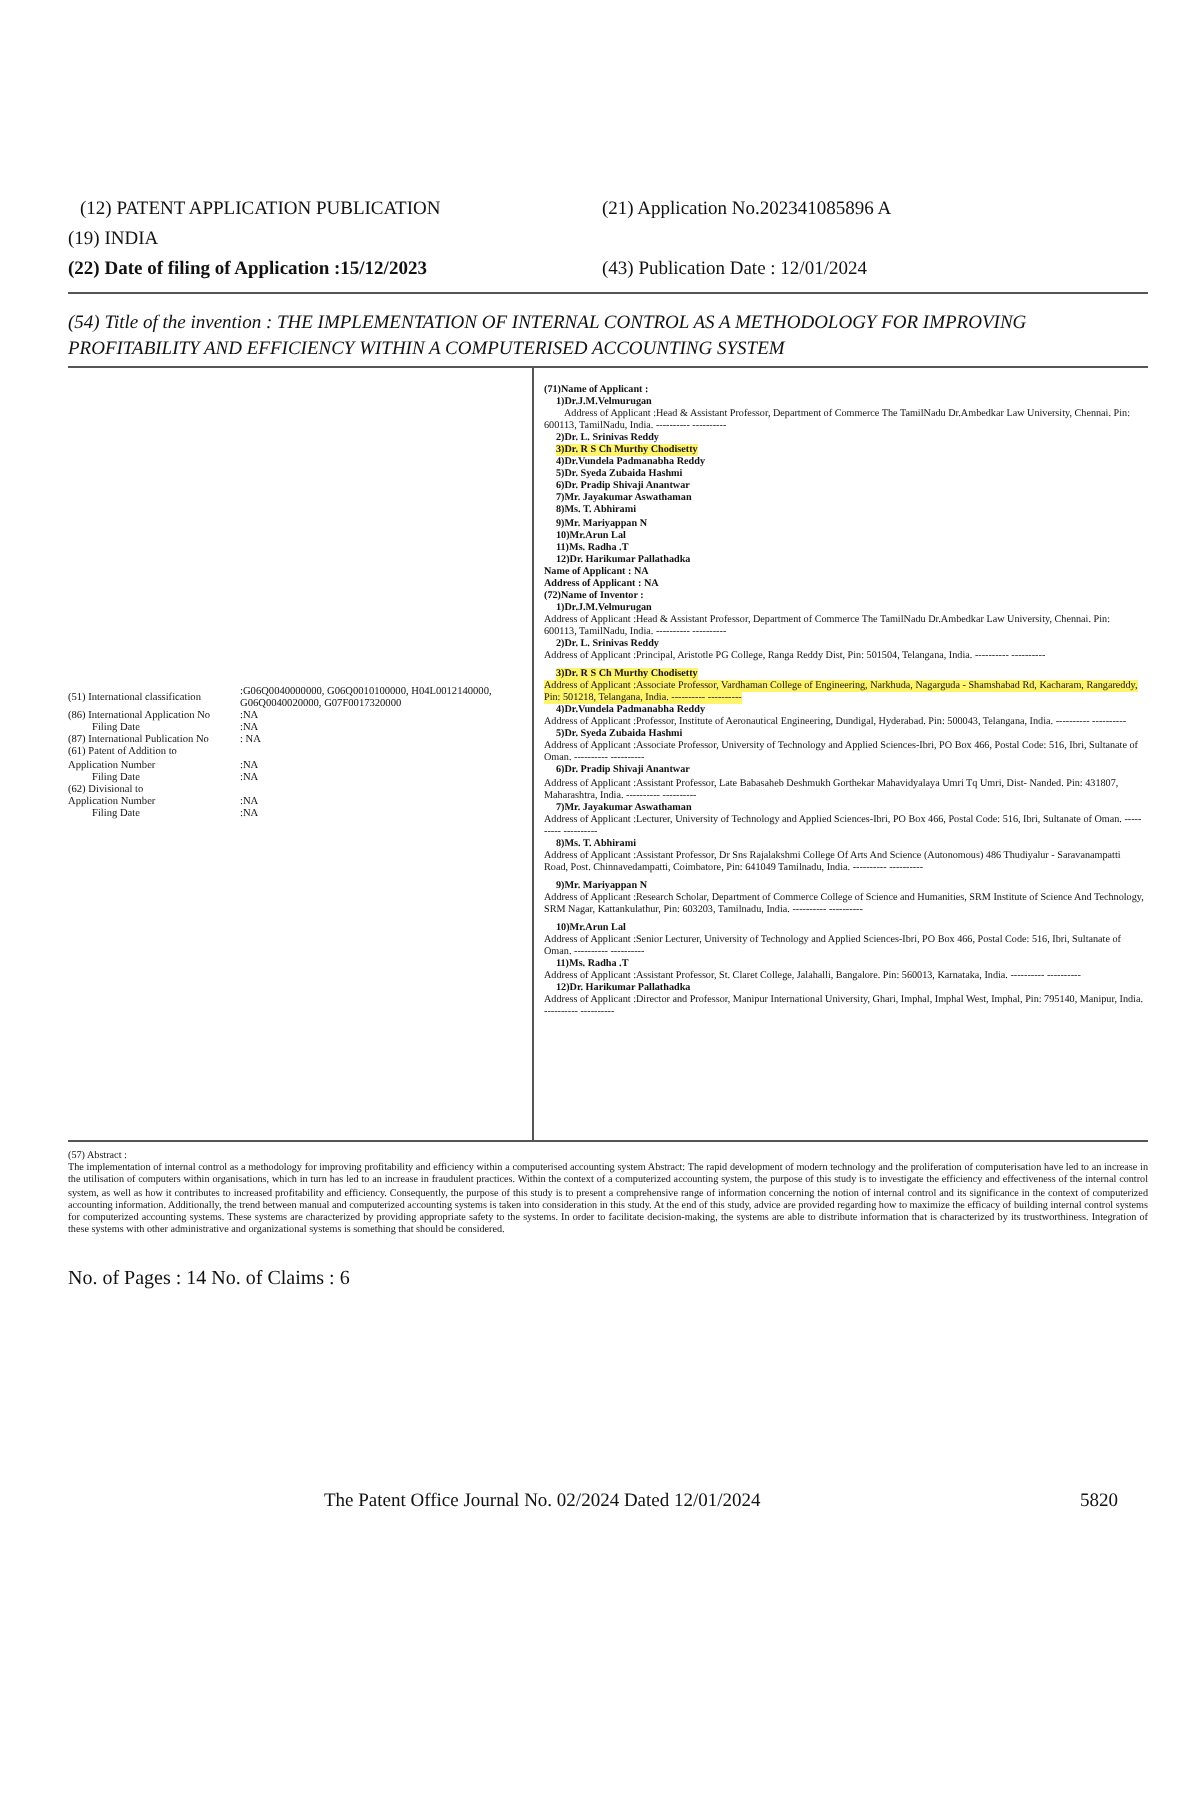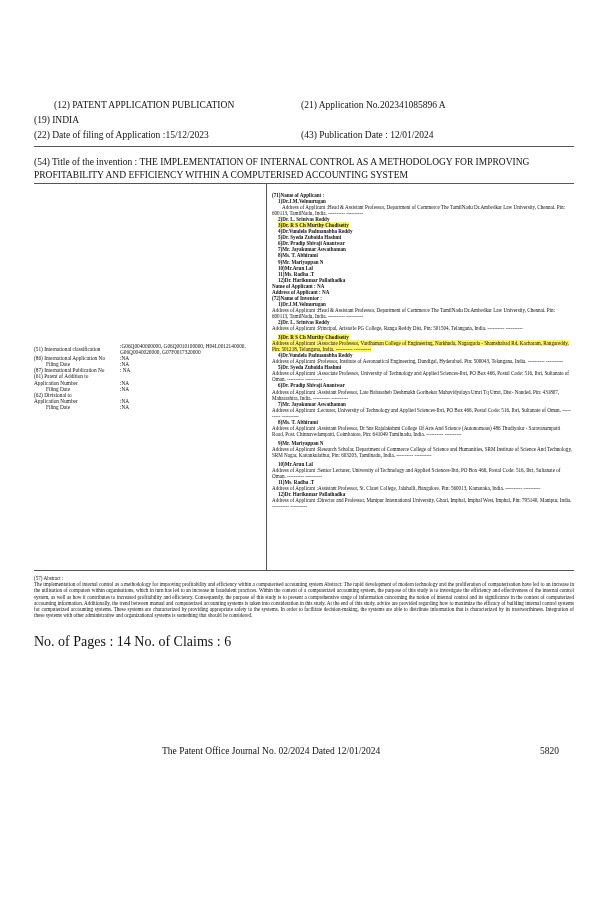--- a/index.html
+++ b/index.html
@@ -11,34 +11,34 @@
   .vline { position:absolute; width:1px; background:#555; }
   .left-table { position:absolute; left:34px; top:343px; font-size:5.3px; line-height:6.1px; }
   .left-table .row { display:flex; }
   .left-table .lab { width:86px; }
   .left-table .val { width:160px; }
   .right-col { position:absolute; left:272px; top:192px; width:300px; font-size:5.1px; line-height:6.05px; }
   .b { font-weight:bold; }
   .ind { padding-left:6px; }
   .hl { background:#fff46a; }
   .abstract { position:absolute; left:34px; top:575px; width:540px; font-size:5.1px; line-height:6.2px; text-align:justify; }
-  .pages { position:absolute; left:34px; top:634px; font-size:14px; }
+  .pages { position:absolute; left:34px; top:634px; font-size:10px; }
   .footer { position:absolute; top:746px; font-size:9.5px; white-space:nowrap; }
 </style>
 </head>
 <body>
 
-<div class="hdr" style="left:34px;top:100px;padding-left:20px;">(12) PATENT APPLICATION PUBLICATION</div>
+<div class="hdr" style="left:20px;top:100px;padding-left:20px;">(12) PATENT APPLICATION PUBLICATION</div>
 <div class="hdr" style="left:301px;top:100px;text-align:right;">(21) Application No.202341085896 A</div>
 <div class="hdr" style="left:34px;top:115px;text-align:right;">(19) INDIA</div>
-<div class="hdr" style="left:34px;top:130px;">(22) Date of filing of Application :15/12/2023</div>
+<div class="hdr" style="left:34px;top:130px;font-weight:bold;">(22) Date of filing of Application :15/12/2023</div>
 <div class="hdr" style="left:301px;top:130px;">(43) Publication Date : 12/01/2024</div>
 <div class="rule" style="left:34px;top:146px;width:540px;"></div>
 
-<div class="title" style="top:156px;">(54) Title of the invention : THE IMPLEMENTATION OF INTERNAL CONTROL AS A METHODOLOGY FOR IMPROVING PROFITABILITY AND EFFICIENCY WITHIN A COMPUTERISED ACCOUNTING SYSTEM</div>
+<div class="title" style="top:156px;font-style:italic;">(54) Title of the invention : THE IMPLEMENTATION OF INTERNAL CONTROL AS A METHODOLOGY FOR IMPROVING PROFITABILITY AND EFFICIENCY WITHIN A COMPUTERISED ACCOUNTING SYSTEM</div>
 <div class="rule" style="left:34px;top:183px;width:540px;"></div>
 
 <div class="vline" style="left:266px;top:184px;height:386px;"></div>
 
 <div class="left-table">
   <div class="row" style="align-items:center;">
     <div class="lab">(51) International classification</div>
     <div class="val">:G06Q0040000000, G06Q0010100000, H04L0012140000, G06Q0040020000, G07F0017320000</div>
   </div>
   <div class="row">

